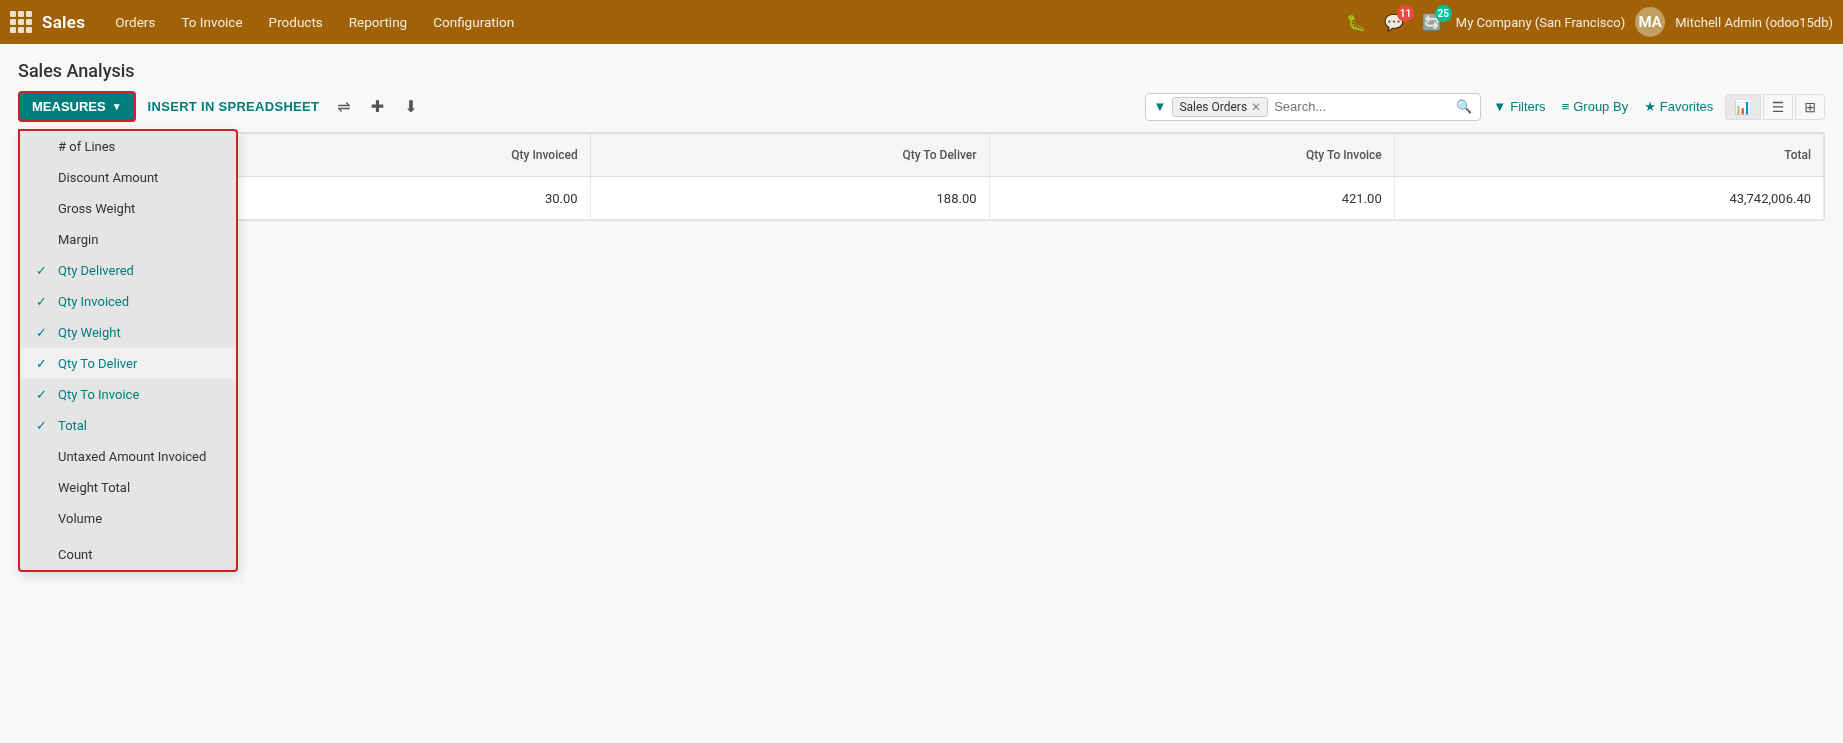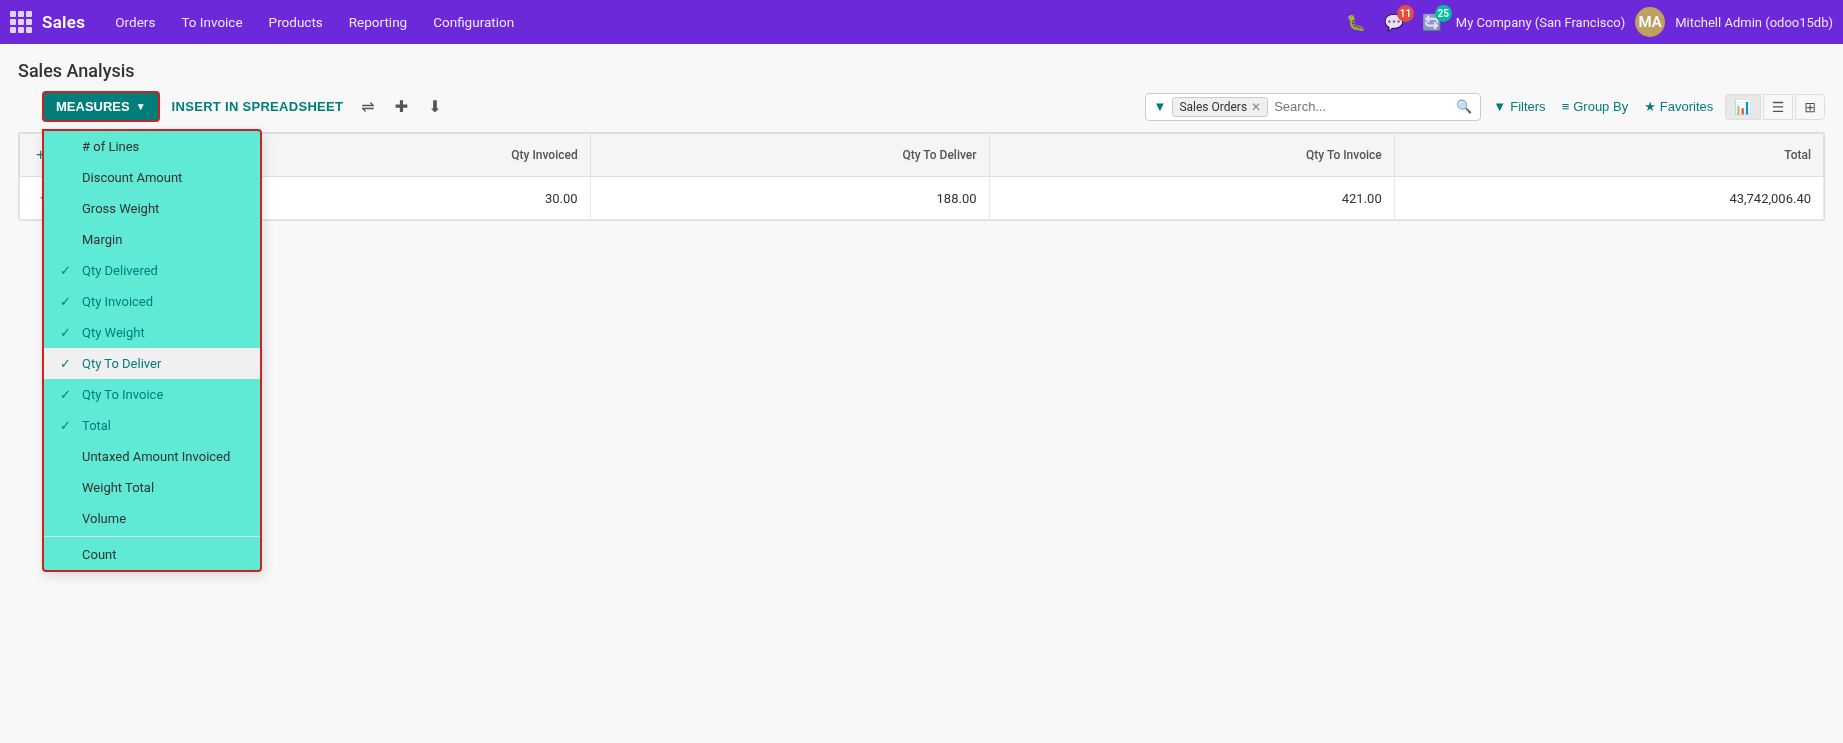--- a/index.html
+++ b/index.html
@@ -1,20 +1,20 @@
 <!DOCTYPE html>
 <html><head>
   <meta charset="utf-8">
   <style>
     * { box-sizing: border-box; margin: 0; padding: 0; }
     body { font-family: -apple-system, BlinkMacSystemFont, 'Segoe UI', Roboto, sans-serif; font-size: 13px; background: #f8f8f8; color: #333; }
 
     
     .topnav {
-      background: #6d28d9;
+      background: #a16207;
       color: #fff;
       display: flex;
       align-items: center;
       height: 44px;
       padding: 0 10px;
       gap: 4px;
     }
     .topnav-apps-icon {
       display: grid;
       grid-template-columns: repeat(3,6px);
@@ -206,21 +206,21 @@
     }
     .view-toggle-btn:first-child { border-radius: 4px 0 0 4px; }
     .view-toggle-btn:last-child { border-radius: 0 4px 4px 0; }
     .view-toggle-btn.active { background: #e8e8e8; }
 
     
     .measures-dropdown {
       position: absolute;
       top: 38px;
       left: 0;
-      background: #5eead4;
+      background: #e5e5e5;
       border: 2px solid #cc2222;
       border-radius: 0 4px 4px 4px;
       z-index: 100;
       min-width: 220px;
       box-shadow: 2px 4px 12px rgba(0,0,0,0.12);
     }
     .measures-dropdown-item {
       padding: 8px 16px;
       cursor: pointer;
       display: flex; align-items: center; gap: 8px;
@@ -320,21 +320,21 @@
     <span class="topnav-company">My Company (San Francisco)</span>
     <div class="topnav-avatar">MA</div>
     <span class="topnav-user">Mitchell Admin (odoo15db)</span>
   </div>
 </nav>
 
 <div class="page-body">
   <div class="page-title">Sales Analysis</div>
 
   <div style="display:flex; align-items:center; gap:8px; position:relative;">
-    <div class="toolbar" style="position:relative;margin-left:24px;">
+    <div class="toolbar" style="position:relative;">
       <button class="measures-btn">
         <span>MEASURES</span>
         <span class="arrow-down">▼</span>
       </button>
 
       <div class="measures-dropdown">
         <div class="measures-dropdown-item">
           <span class="check-mark">&nbsp;</span>
           <span># of Lines</span>
         </div>

